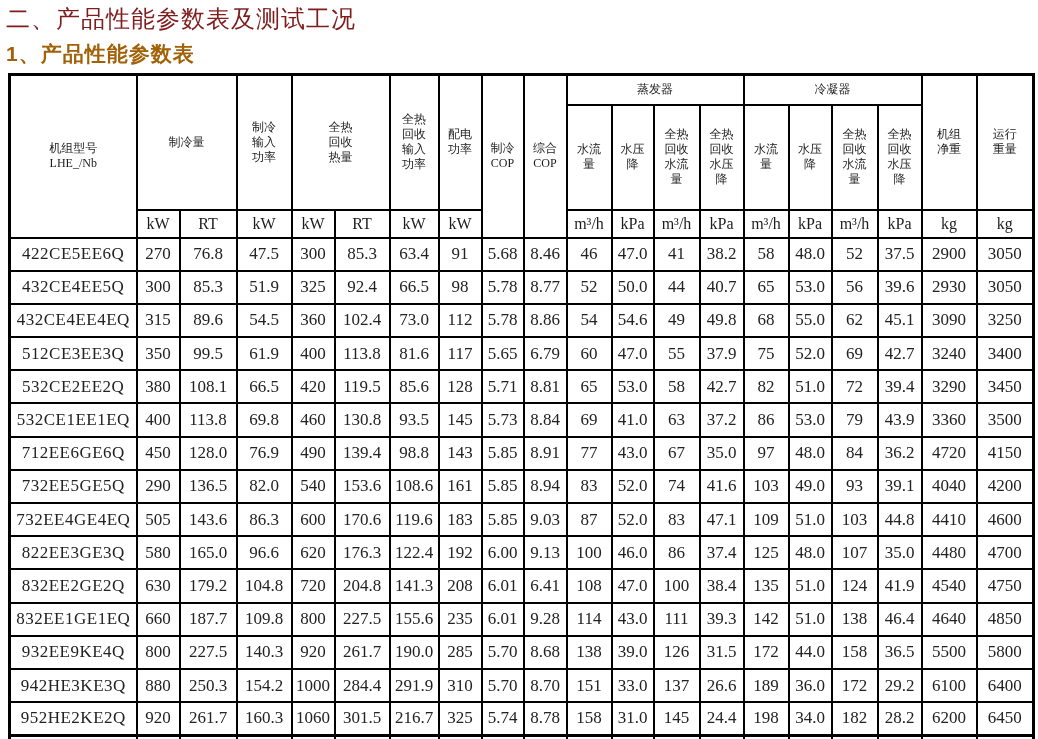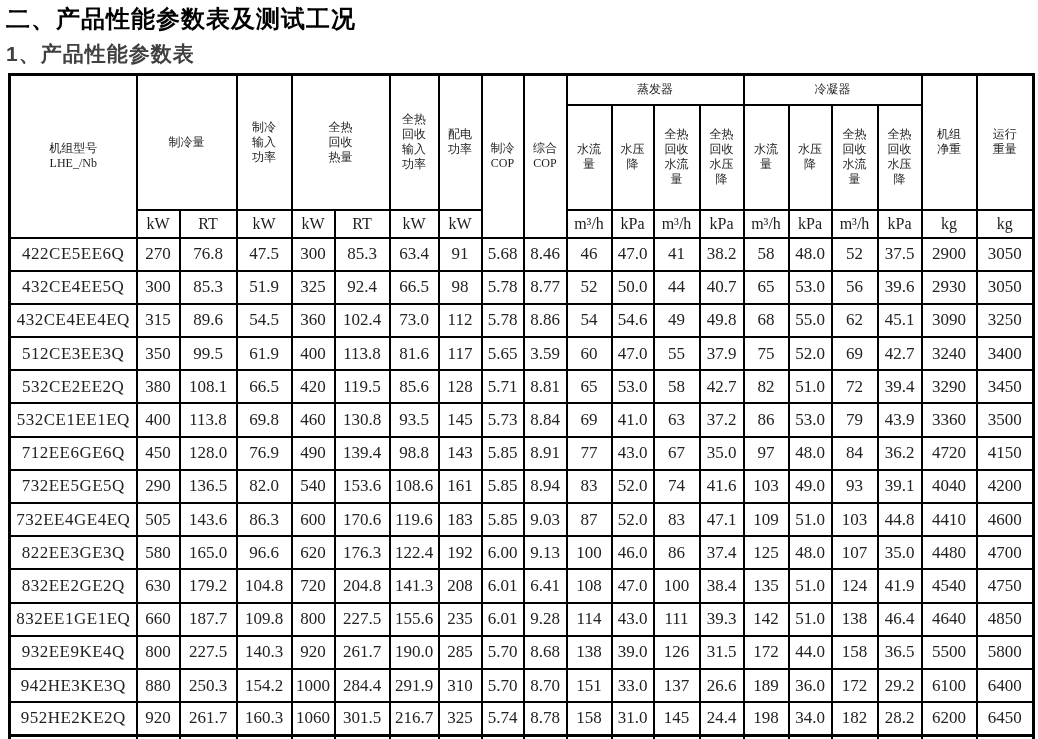--- a/index.html
+++ b/index.html
@@ -6,26 +6,26 @@
   html, body { background: #ffffff; }
   body {
     width: 1038px; height: 739px; overflow: hidden;
     font-family: "Liberation Serif", "DejaVu Serif", serif;
     color: #1c1c1c;
   }
   .page { position: relative; width: 1038px; height: 739px; overflow: hidden; background: #fff; }
   .title-main {
     margin: 3px 16px 0 6px;
     font-family: "Liberation Sans", "DejaVu Sans", sans-serif;
-    font-weight: bold; font-size: 24px; letter-spacing: 1px; color: #000000;
+    font-weight: normal; font-size: 24px; letter-spacing: 1px; color: #7f1d1d;
   }
   .title-sub {
     margin: 5px 0 5px 6px;
     font-family: "Liberation Sans", "DejaVu Sans", sans-serif;
-    font-weight: bold; font-size: 21px; letter-spacing: 1px; color: #404040;
+    font-weight: bold; font-size: 21px; letter-spacing: 1px; color: #a16207;
   }
   table.perf {
     margin-left: 8px;
     width: 1024px;
     table-layout: fixed;
     border-collapse: collapse;
     border: 3px solid #000;
   }
   table.perf th, table.perf td {
     border: 2px solid #000;
@@ -228,21 +228,21 @@
         <tr>
           <td class="model">512CE3EE3Q</td>
           <td>350</td>
           <td>99.5</td>
           <td>61.9</td>
           <td>400</td>
           <td>113.8</td>
           <td>81.6</td>
           <td>117</td>
           <td>5.65</td>
-          <td>3.59</td>
+          <td>6.79</td>
           <td>60</td>
           <td>47.0</td>
           <td>55</td>
           <td>37.9</td>
           <td>75</td>
           <td>52.0</td>
           <td>69</td>
           <td>42.7</td>
           <td>3240</td>
           <td>3400</td>

